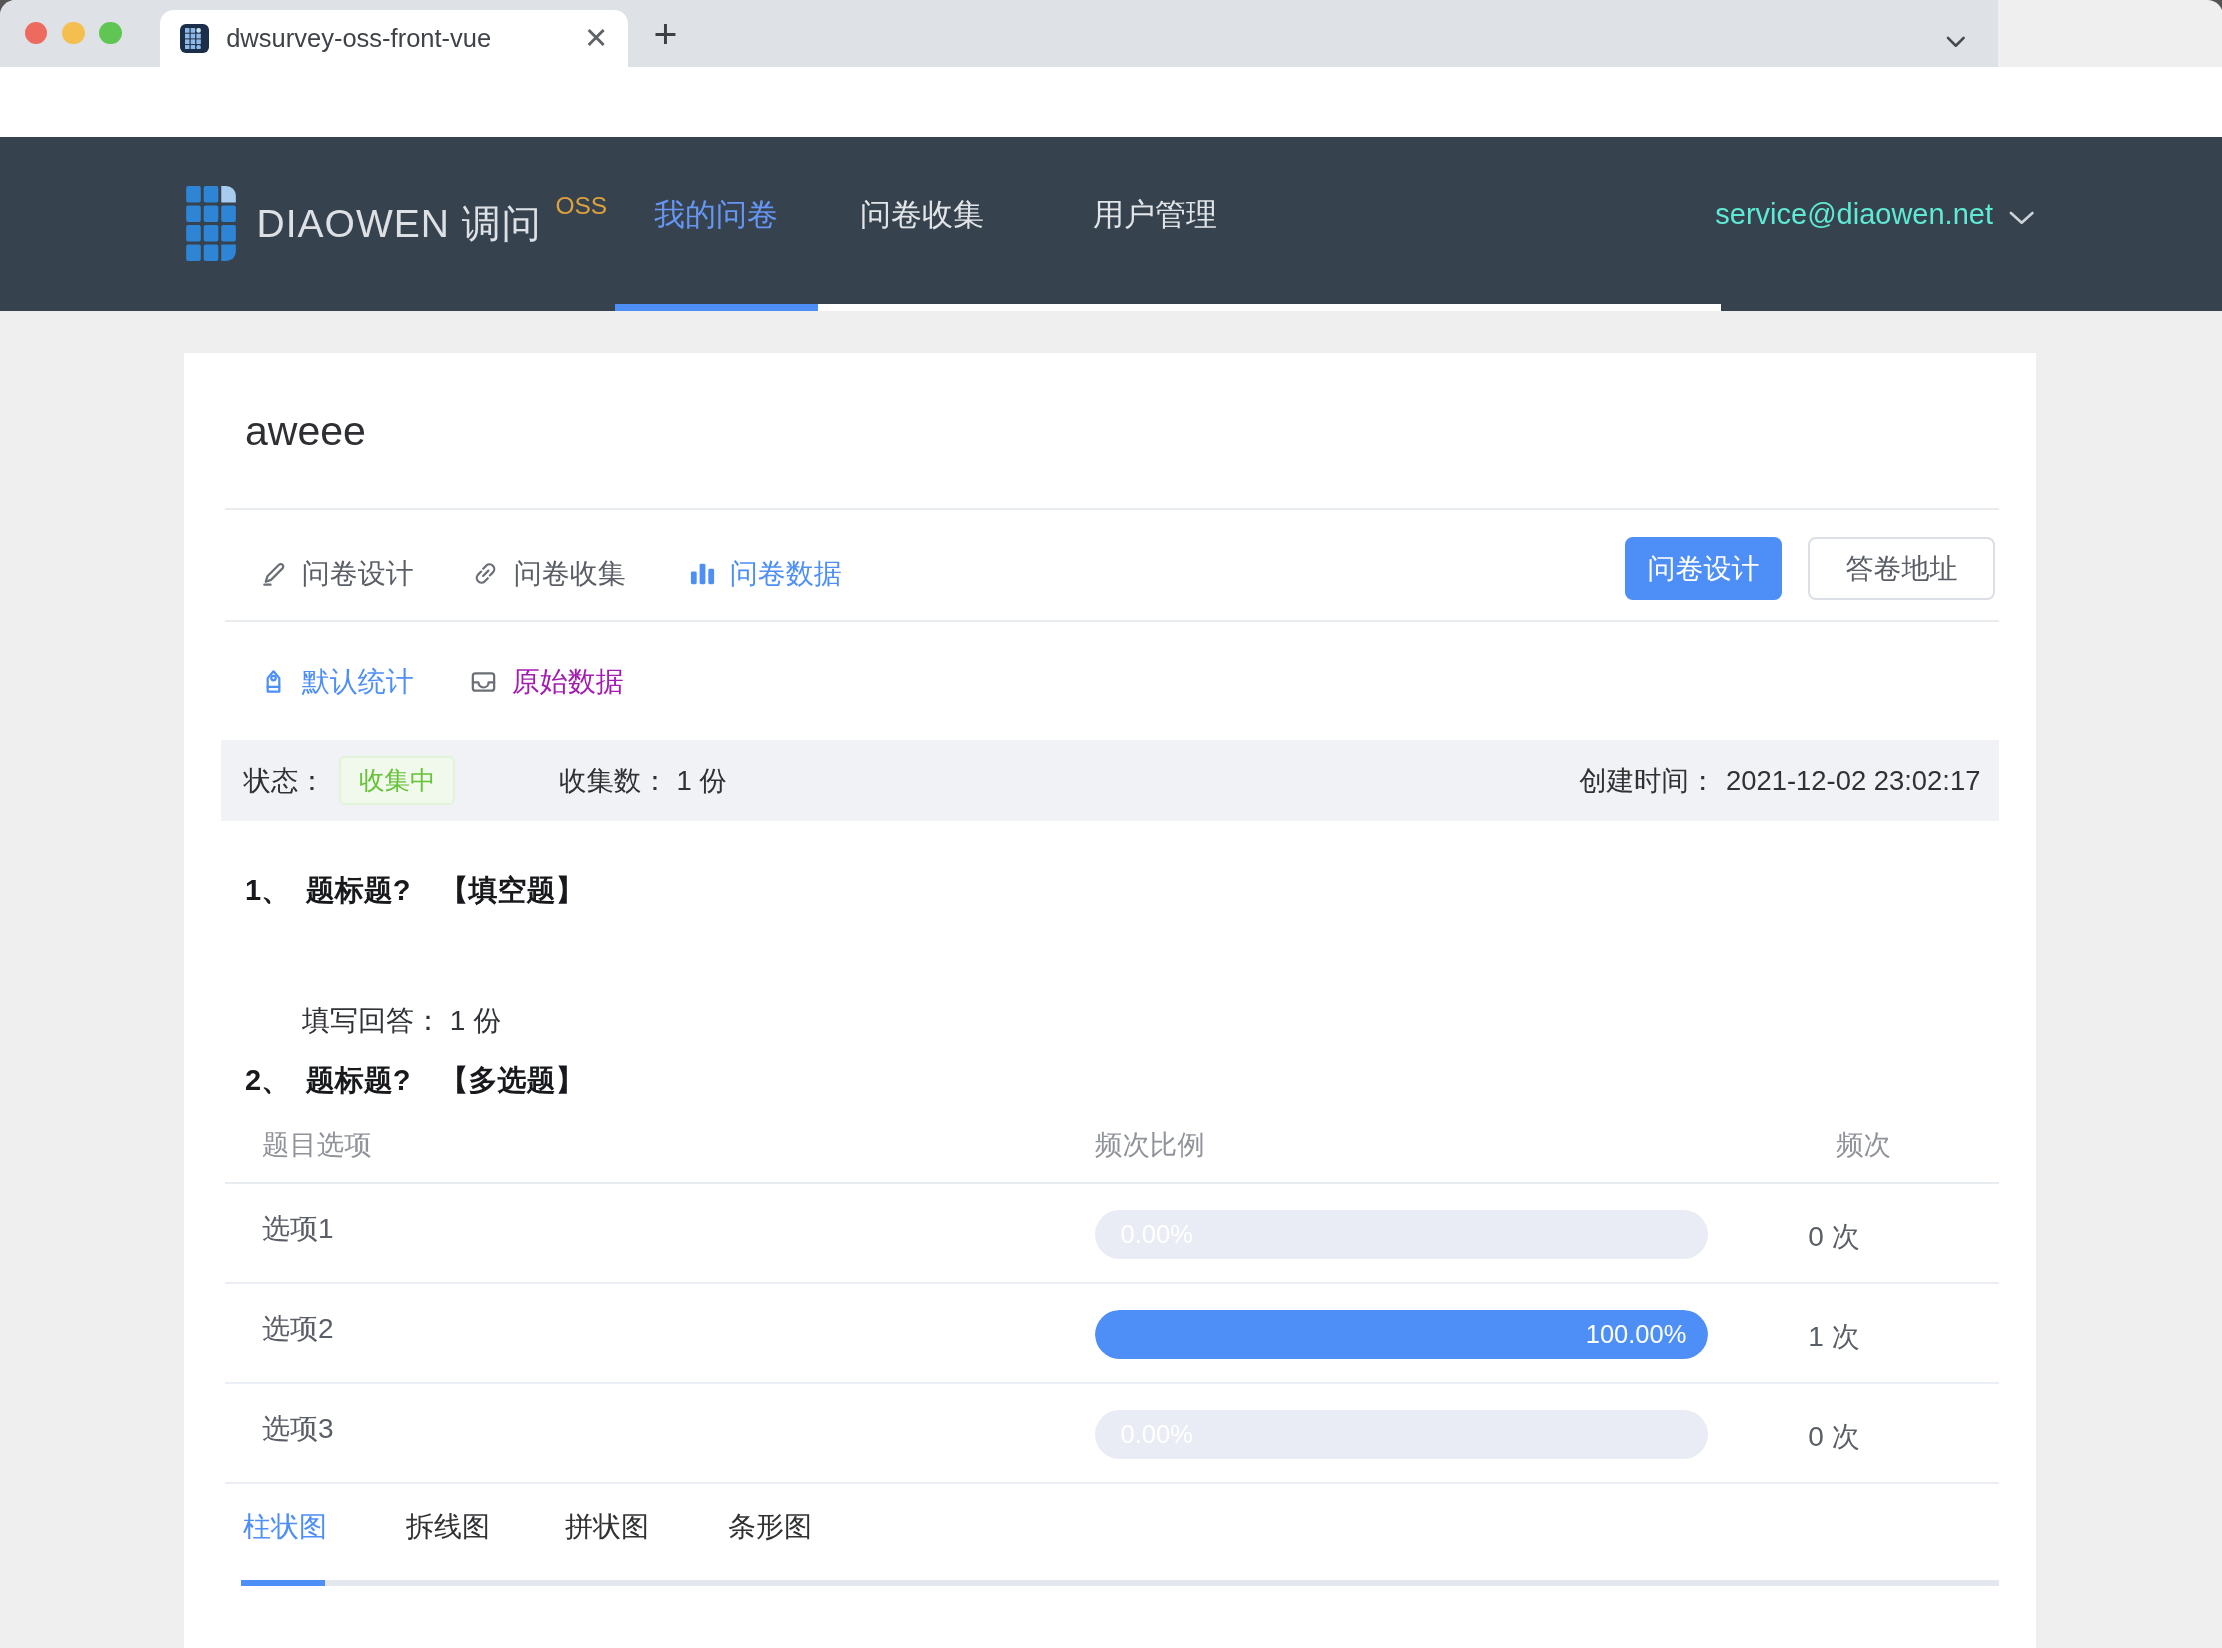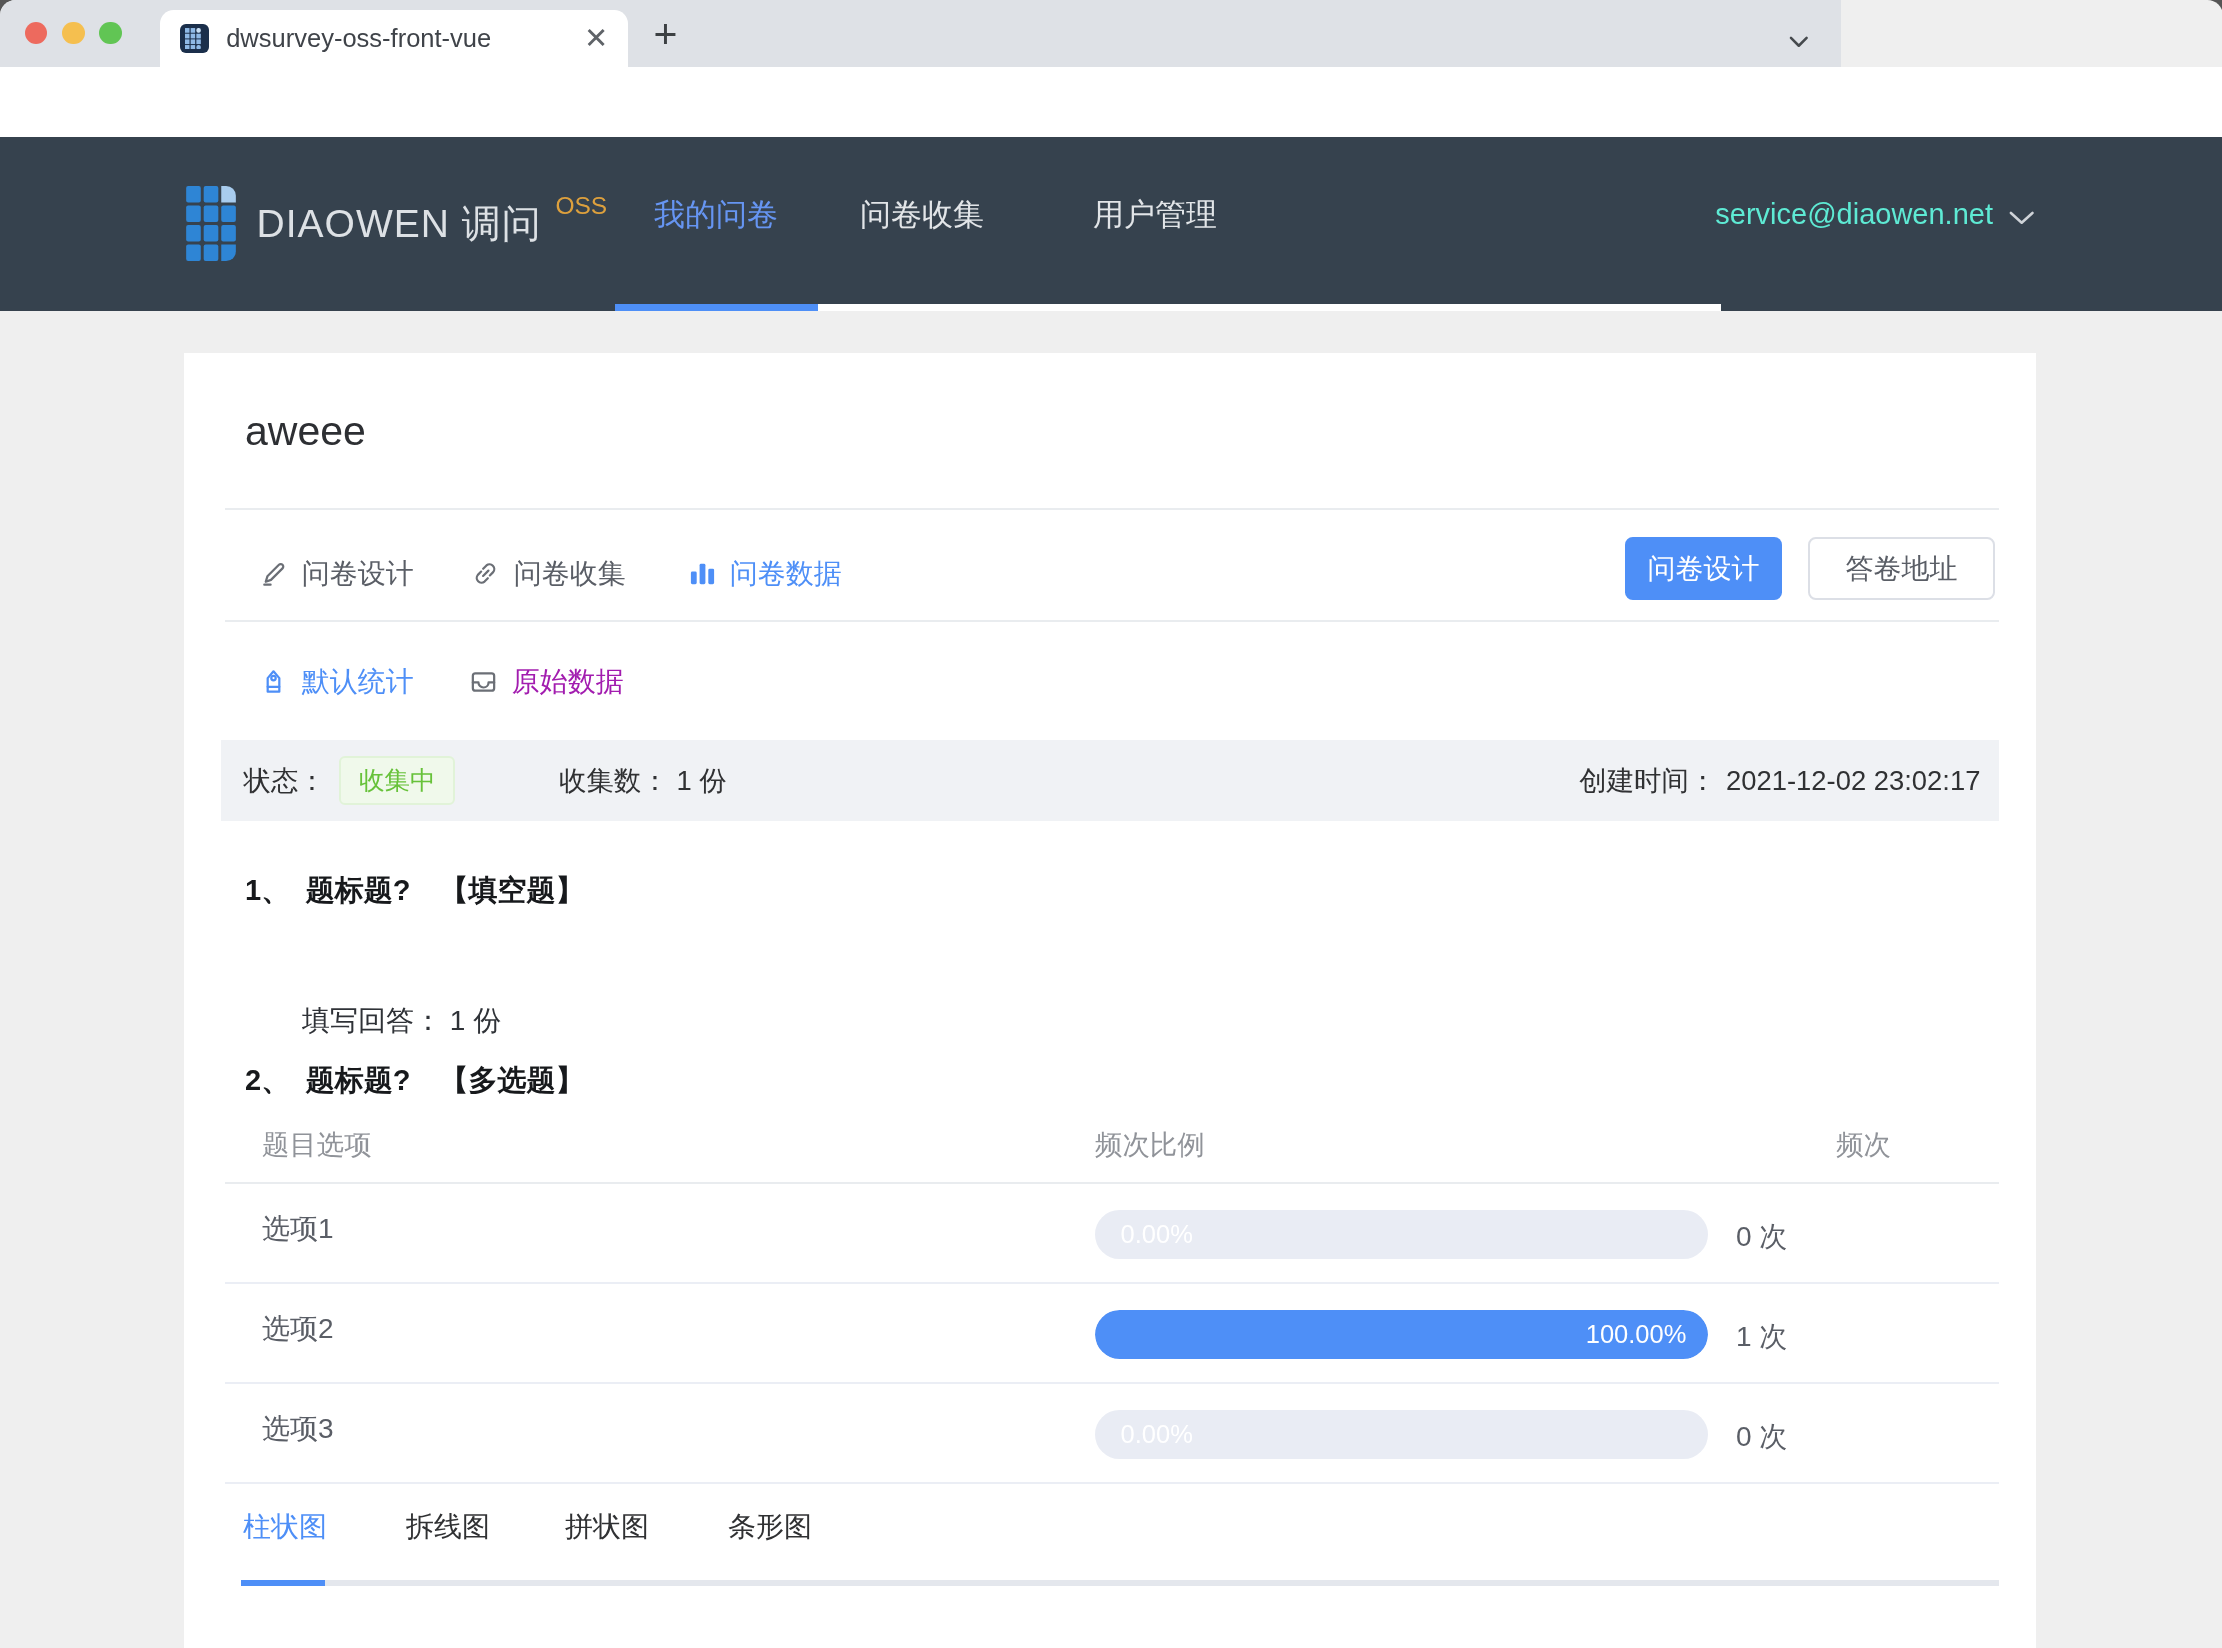--- a/index.html
+++ b/index.html
@@ -1,21 +1,21 @@
 <!DOCTYPE html>
 <html><head>
 <meta charset="utf-8">
 <style>
   * { margin:0; padding:0; box-sizing:border-box; }
   body { background:#555; font-family:"Liberation Sans","DejaVu Sans",sans-serif; }
   .screen { position:relative; width:2223px; height:1649px; background:#efefef;
             border-radius:15.7px 15.7px 0 0; overflow:hidden; }
 
   
-  .tabstrip { position:absolute; left:0; top:0; width:1841px; height:67px; background:#dee1e6; }
+  .tabstrip { position:absolute; left:0; top:0; width:1998px; height:67px; background:#dee1e6; }
   .light { position:absolute; top:21.6px; width:22.5px; height:22.5px; border-radius:50%; }
   .light.r { left:24.5px; background:#ed6a5e; }
   .light.y { left:62px; background:#f5bf4f; }
   .light.g { left:99px; background:#61c554; }
   .btab { position:absolute; left:160px; top:9.8px; width:468px; height:57px; background:#fff;
           border-radius:13.7px 13.7px 0 0; display:flex; align-items:center; padding:0 19.6px; }
   .favicon { width:29px; height:29px; border-radius:5.9px; background:#1b2f4b; position:relative; flex:0 0 29px; }
   .favicon svg { position:absolute; left:5.9px; top:3.9px; }
   .btab-title { margin-left:17.6px; font-size:25.5px; color:#3f4349; flex:1; white-space:nowrap; overflow:hidden; }
   .tab-close { font-size:29px; color:#5f6368; cursor:default; line-height:1; }
@@ -82,21 +82,21 @@
   .q-title { position:absolute; left:61px; font-size:29px; font-weight:700; color:#17191c; white-space:nowrap; }
   .q-title .no { }
   .q-title .tt { margin-left:15.7px; }
   .q-title .tp { margin-left:29px; }
   .answer-line { position:absolute; left:118px; top:649px; font-size:28px; color:#2f3237; }
   .answer-line .val { margin-left:7.8px; }
 
   .thead { position:absolute; font-size:27.4px; color:#909399; }
   .trow { position:absolute; left:41px; width:1774px; height:100px; border-bottom:2px solid #ebeef5; }
   .trow .opt { position:absolute; left:37px; top:26px; font-size:28px; color:#5a5e66; }
-  .trow .cnt { position:absolute; right:67px; top:34px; width:196px; text-align:left; font-size:28px; color:#5a5e66; }
+  .trow .cnt { position:absolute; right:67px; top:34px; width:196px; text-align:center; font-size:28px; color:#5a5e66; }
   .bar-track { position:absolute; left:870px; top:25.5px; width:613px; height:49px; border-radius:24.5px;
                background:#e9ecf4; overflow:hidden; }
   .bar-fill { position:absolute; left:0; top:0; height:49px; border-radius:24.5px; background:#4e8ff7; }
   .bar-label { position:absolute; top:10.8px; font-size:25.5px; color:#ffffff; z-index:2; }
   .trow.zero .bar-label { left:25.5px; }
   .trow.full .bar-label { right:21.6px; }
 
   .chart-tab { position:absolute; top:1155px; font-size:28px; color:#303133; }
   .chart-tab.active { color:#4e8ff7; }
   .chart-track { position:absolute; left:57px; top:1227px; width:1758px; height:5.9px; background:#e4e7ed; }

